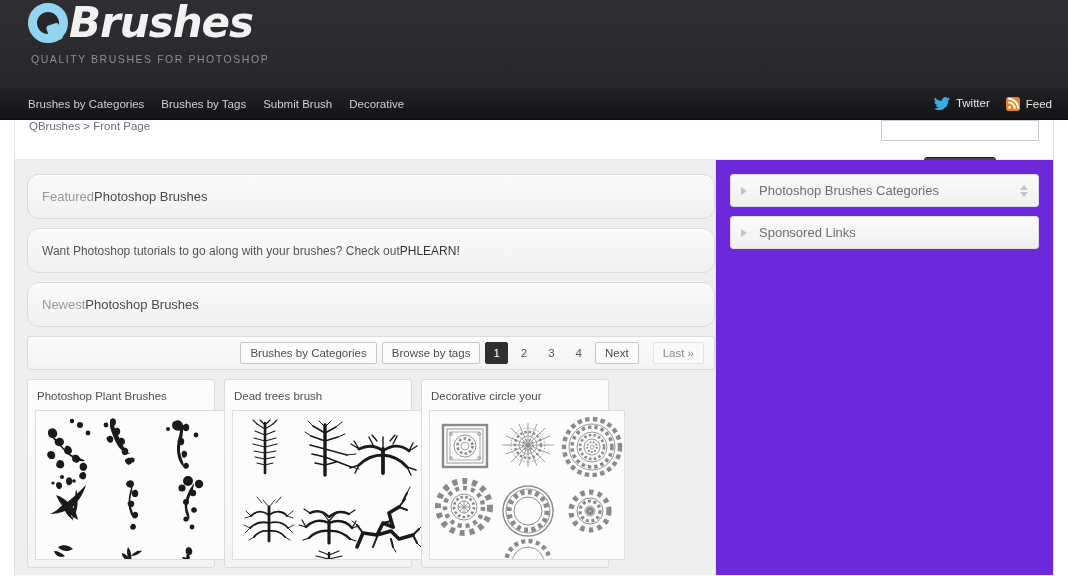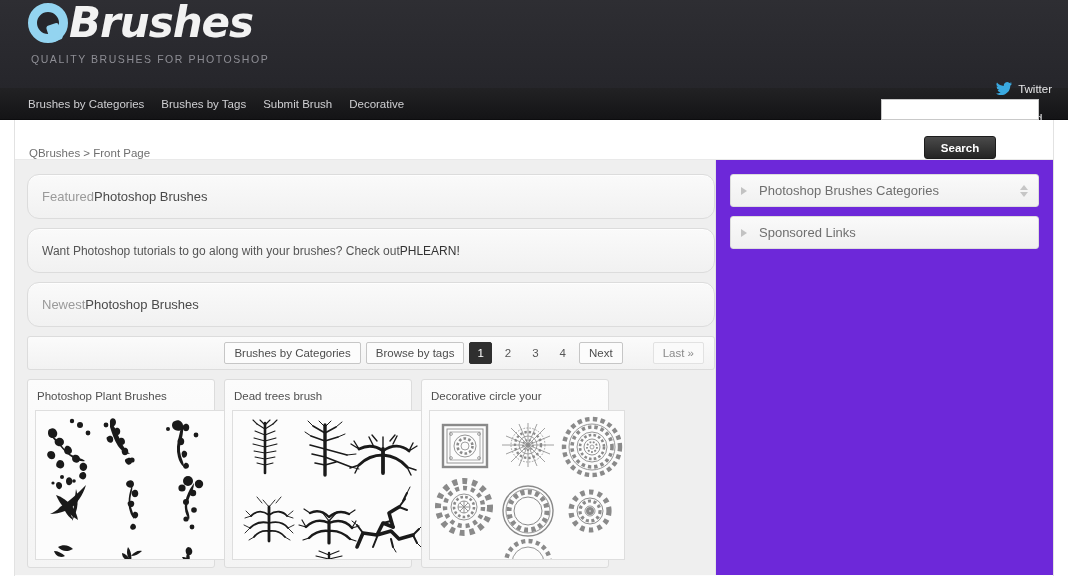--- a/index.html
+++ b/index.html
@@ -55,21 +55,21 @@
     border-bottom: 1px solid #0c0c0e;
     display: flex; align-items: center;
     padding: 0 16px 0 28px;
     position: relative;
   }
   .nav-links { display: flex; align-items: center; gap: 17px; }
   .nav-links a {
     color: #cfcfd2; font-size: 11.5px; text-decoration: none;
   }
   .nav-right {
-    margin-left: auto; display: flex; align-items: flex-start; gap: 16px; flex-direction: column;
+    margin-left: auto; display: flex; align-items: flex-start; gap: 16px;
   }
   .nav-right .soc {
     display: flex; align-items: center; gap: 6px;
     color: #e6e6e8; font-size: 11.5px; text-decoration: none;
   }
   .icon-twitter { width: 16px; height: 13px; display:block; }
   .icon-rss {
     width: 14px; height: 14px; background: #e8821e;
     border-radius: 3px; position: relative; display:block;
   }
@@ -81,21 +81,21 @@
     position: relative;
   }
   .page-inner {
     width: 1040px; margin: 0 auto; height: 100%;
     border-left: 1px solid #e2e2e2; border-right: 1px solid #e2e2e2;
     background: #fdfdfd;
     position: relative;
   }
   .crumbbar {
     height: 40px; padding: 0 14px;
-    display: flex; align-items: flex-end;
+    display: flex; align-items: flex-start;
     border-bottom: 1px solid #e9e9e9;
     background: #fff;
   }
   .crumb { color: #6f6f6f; font-size: 11.5px; }
   .searchbox { margin-left: auto; display: flex; align-items: center; gap: 16px; flex-direction: column; }
   .searchbox input {
     width: 158px; height: 21px; border: 1px solid #c9c9c9;
     background: #fff; font-size: 11px; padding: 0 5px;
     outline: none; color: #333;
     font-family: "Liberation Sans", sans-serif;
@@ -161,21 +161,21 @@
     padding: 3px 7px; cursor: pointer; line-height: 14px;
   }
   .pnum.active {
     background: #2f2f2f; color: #fff; border-color: #2f2f2f;
     border-radius: 2px;
   }
   .plast {
     border: 1px solid #e2e2e2; background: #fafafa;
     color: #8a8a8a; font-size: 11.5px;
     padding: 3px 9px; border-radius: 2px; cursor: pointer;
-    margin-left: 25px; line-height: 14px;
+    margin-left: 9px; line-height: 14px;
   }
 
   
   .cards {
     display: flex; gap: 9px; flex-wrap: wrap;
   }
   .card {
     width: 188px;
     background: linear-gradient(180deg,#fcfcfc 0%, #f4f4f4 100%);
     border: 1px solid #dcdcdc; border-radius: 3px;

